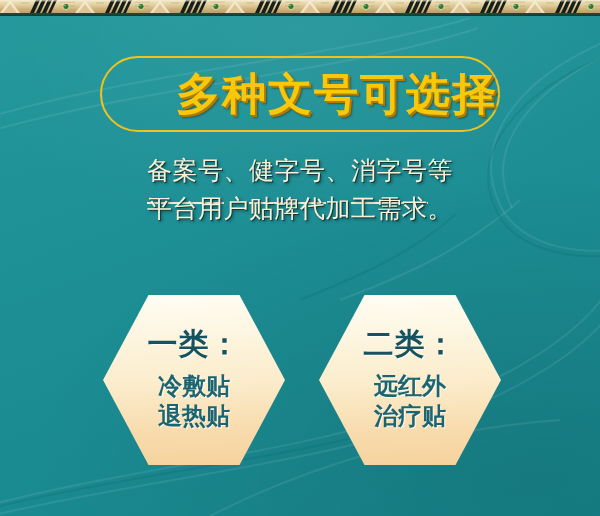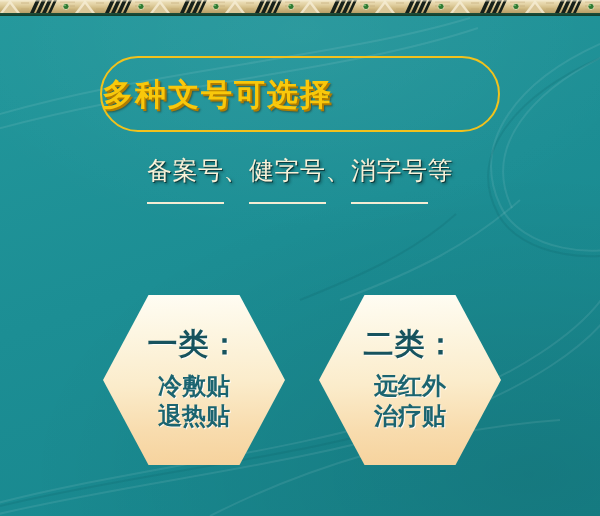--- a/index.html
+++ b/index.html
@@ -74,24 +74,24 @@
     height: 76px;
     border: 2px solid #f2c21c;
     border-radius: 38px;
     box-sizing: border-box;
   }
   .title-text {
     position: absolute;
     left: 0; right: 0;
     top: 50%;
     transform: translateY(-50%);
-    text-align: left;
+    text-align: right;
     font-family: "DejaVu Sans", "Liberation Sans", sans-serif;
     font-weight: bold;
-    font-size: 31px;
+    font-size: 44px;
     line-height: 1;
     letter-spacing: 2px;
     color: #f9c80b;
     text-shadow:
        2px 2px 0 #b07c00,
        3px 3px 2px rgba(40,25,0,0.45);
     white-space: nowrap;
   }
 
   
@@ -219,20 +219,21 @@
     </svg>
     <div class="border-under"></div>
   </div>
 
   <div class="title-wrap">
     <div class="title-text">多种文号可选择</div>
   </div>
 
   <div class="body-copy">
     <span class="ln"><span class="u">备案号</span><span>、</span><span class="u">健字号</span><span>、</span><span class="u">消字号</span><span>等</span></span>
+    <span class="ln"><span>平台用户贴牌代加工需求。</span></span>
   </div>
 
   <div class="hex hex-left">
     <div class="hex-inner">
       <div class="hex-title">一类：</div>
       <div class="hex-body">
         <span>冷敷贴</span>
         <span>退热贴</span>
       </div>
     </div>

